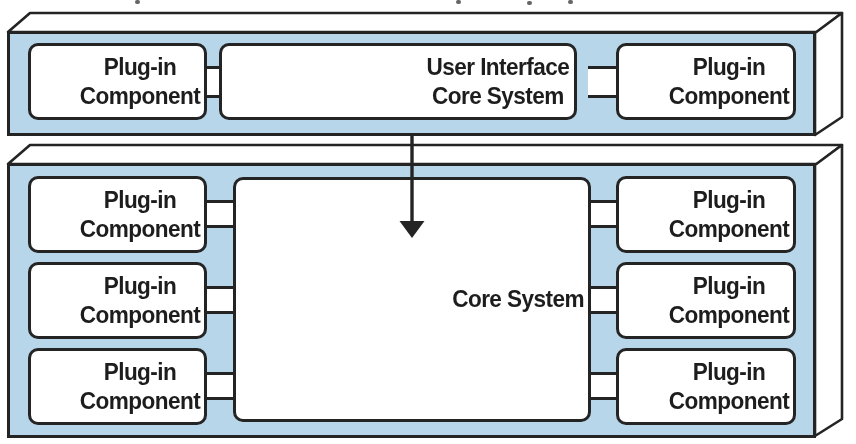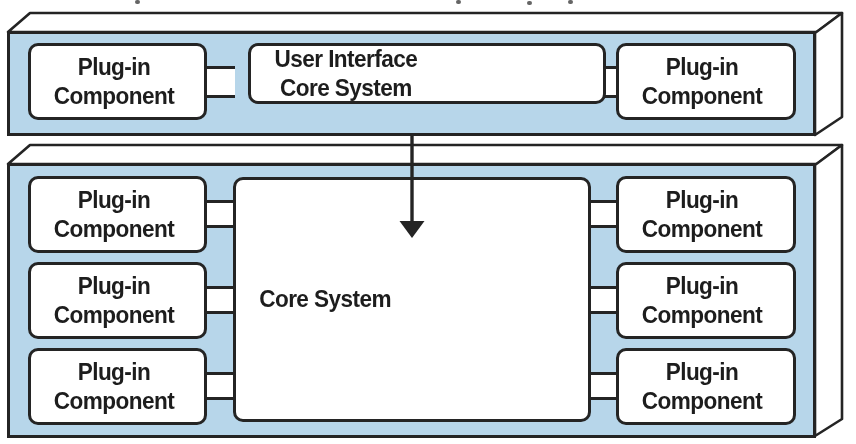--- a/index.html
+++ b/index.html
@@ -45,38 +45,37 @@
   }
 
   .box {
     position: absolute;
     background: #ffffff;
     border: 3px solid #242424;
     border-radius: 10px;
     box-sizing: border-box;
     display: flex;
     align-items: center;
-    justify-content: flex-start;
+    justify-content: flex-end;
     z-index: 4;
-    padding-left: 19px;
   }
   .label {
     font-weight: 700;
     font-size: 24px;
     line-height: 1.2;
     letter-spacing: -0.6px;
     color: #1d1d1d;
     text-align: center;
     white-space: pre-line;
     transform: scaleX(0.94);
   }
 
   
   .box-plugin-tl { left: 28px;  top: 43px; width: 179px; height: 77px; }
-  .box-ui-core   { left: 248px; top: 43px; width: 358px; height: 61px; }
+  .box-ui-core   { left: 219px; top: 43px; width: 358px; height: 77px; }
   .box-plugin-tr { left: 616px; top: 43px; width: 180px; height: 77px; }
 
   
   .box-core      { left: 233px; top: 177px; width: 358px; height: 245px; }
   .box-plugin-l1 { left: 28px;  top: 176px; width: 179px; height: 77px; }
   .box-plugin-l2 { left: 28px;  top: 262px; width: 179px; height: 77px; }
   .box-plugin-l3 { left: 28px;  top: 348px; width: 179px; height: 77px; }
   .box-plugin-r1 { left: 616px; top: 176px; width: 180px; height: 77px; }
   .box-plugin-r2 { left: 616px; top: 262px; width: 180px; height: 77px; }
   .box-plugin-r3 { left: 616px; top: 348px; width: 180px; height: 77px; }

